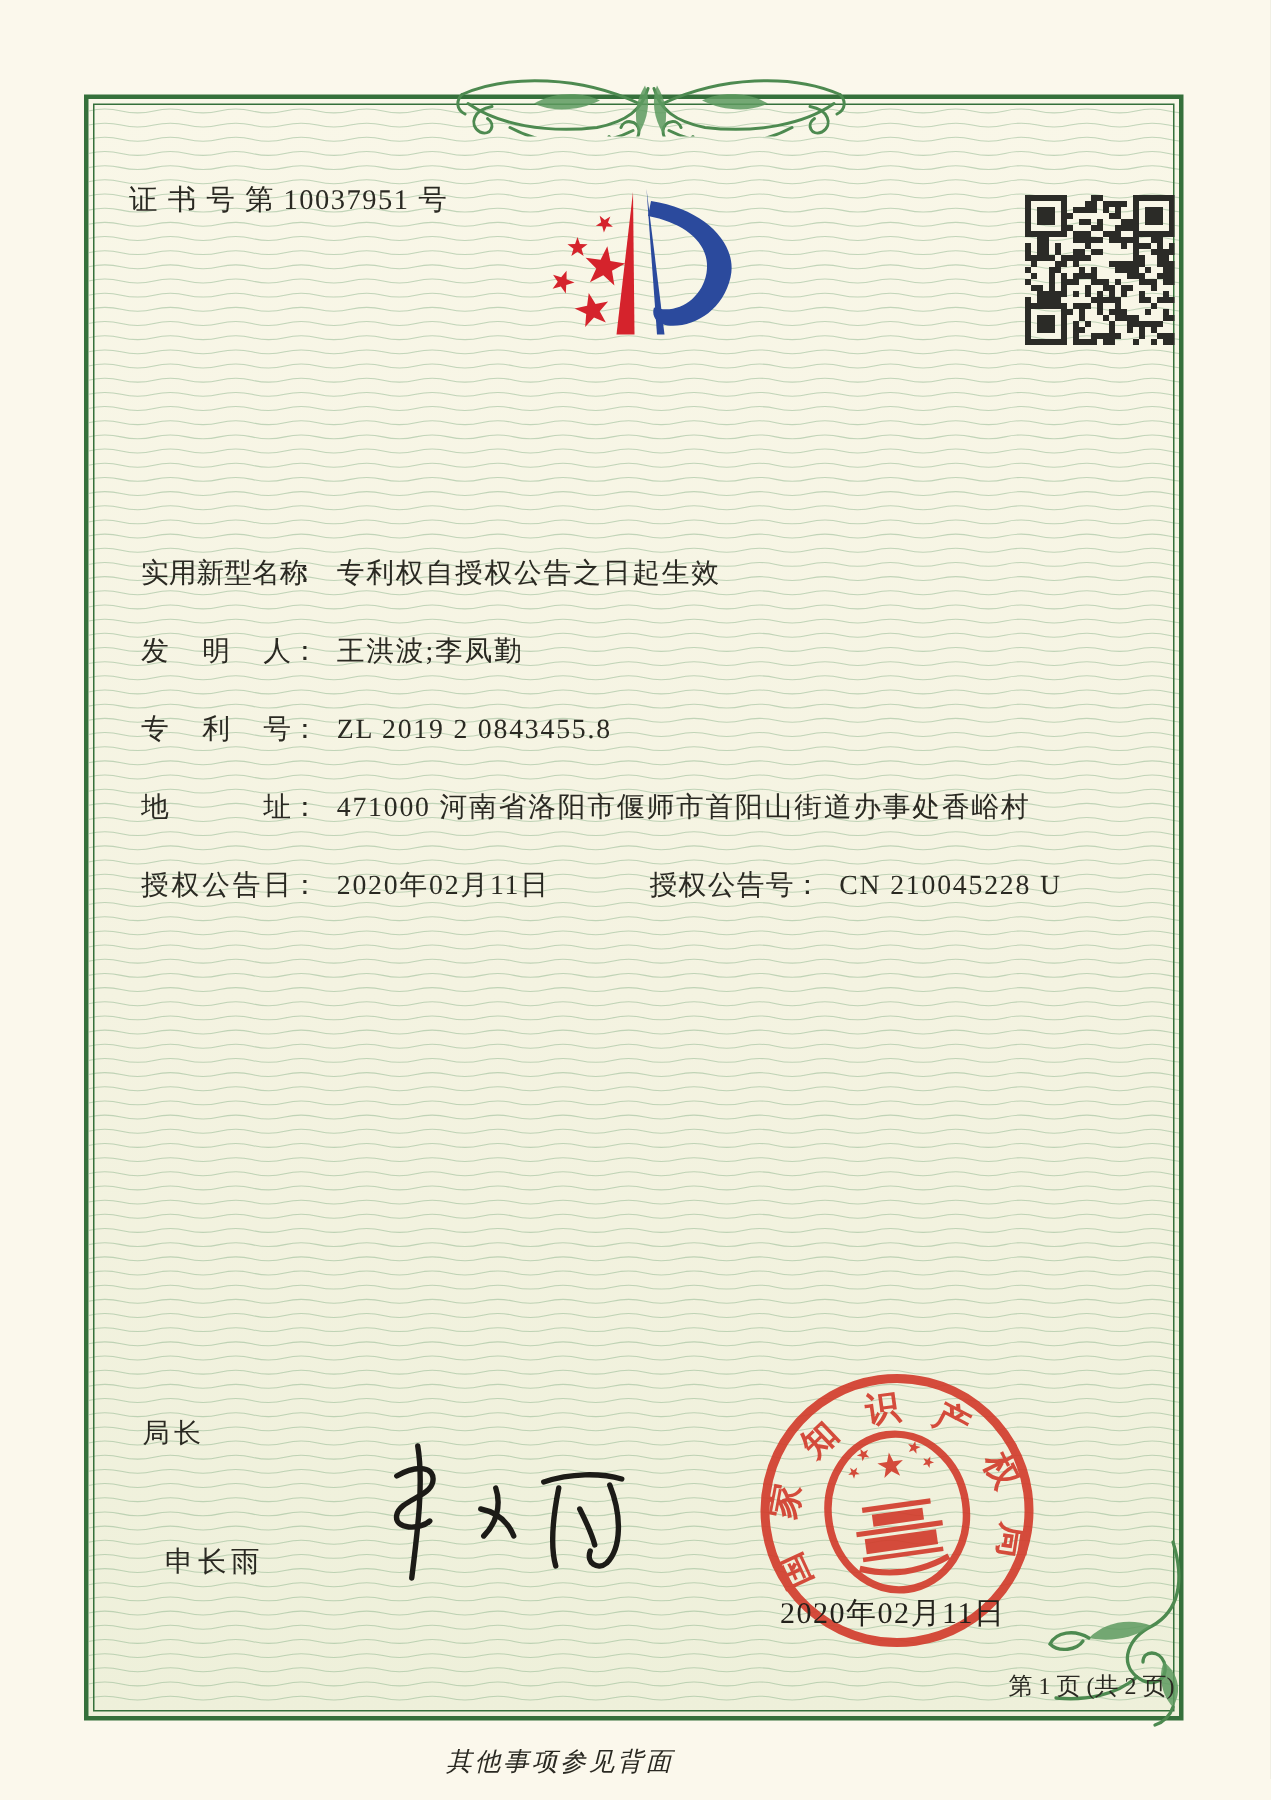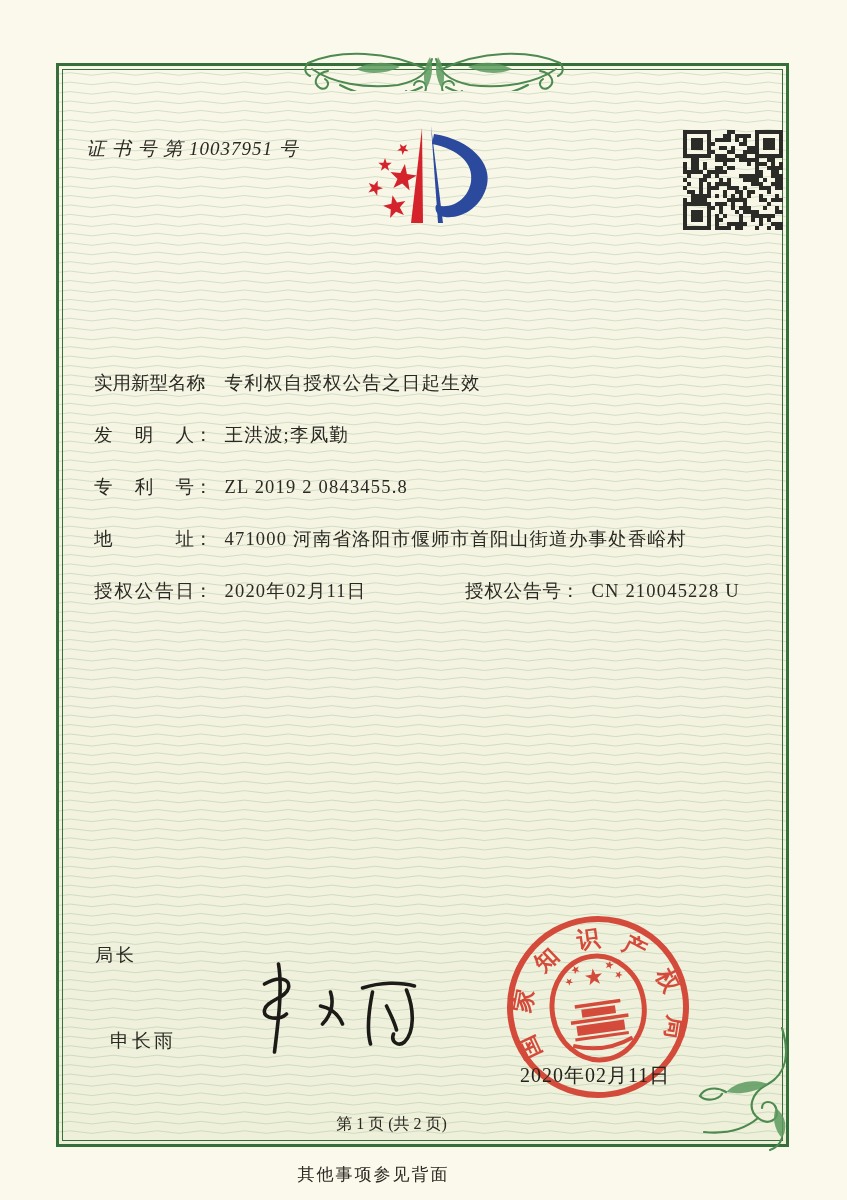--- a/index.html
+++ b/index.html
@@ -18,52 +18,52 @@
   }
   .frame{
     position:absolute;left:56px;top:63px;width:733px;height:1084px;
     border:3px solid var(--green);box-sizing:border-box;
     background:linear-gradient(180deg,#f9f7e8 0%,#f4f3e1 55%,#eef0da 100%);
   }
   .frame-inner{position:absolute;inset:3px;border:1px solid var(--green);pointer-events:none;}
   .guilloche{position:absolute;inset:0;width:100%;height:100%;}
   .guilloche path{stroke:#8cb48c;stroke-width:.7;fill:none;opacity:.5;}
 
-  .cert-no{position:absolute;left:86px;top:136px;font-size:19px;letter-spacing:1px;font-style:italic;}
+  .cert-no{position:absolute;left:86px;top:120px;font-size:19px;letter-spacing:1px;}
   .logo{position:absolute;left:358px;top:124px;width:134px;height:104px;}
   .logo-red{fill:var(--logo-red);}
   .logo-blue{fill:var(--logo-blue);}
   .qr{position:absolute;left:683px;top:130px;width:100px;height:100px;fill:#2b2b27;}
   .title{
     position:absolute;left:0;right:0;top:252px;text-align:center;
     font-size:45px;font-weight:bold;letter-spacing:9px;text-indent:9px;
   }
   .fields{position:absolute;left:94px;top:371px;width:662px;font-size:18.5px;}
   .frow{position:relative;margin-bottom:28px;line-height:24px;white-space:nowrap;}
   .flabel{display:inline-block;width:100px;text-align:justify;text-align-last:justify;-moz-text-align-last:justify;vertical-align:top;}
   .fcolon{margin-right:12px;}
   .fvalue{letter-spacing:1.2px;}
   .pair2{position:absolute;left:339px;top:0;}
-  .pair2 .flabel{width:96px;margin-left:32px;}
+  .pair2 .flabel{width:96px;}
   .paras{position:absolute;left:94px;top:711px;width:661px;}
   .paras p{margin:0 0 3px 0;text-indent:2em;font-size:18.5px;line-height:1.56;text-align:justify;letter-spacing:.5px;}
 
   .director-label{position:absolute;left:95px;top:943px;font-size:18px;letter-spacing:3px;}
   .director-name{position:absolute;left:110px;top:1028px;font-size:19px;letter-spacing:3px;}
   .signature{position:absolute;left:232px;top:958px;width:195px;height:100px;}
   .signature path{stroke:#1c1b17;stroke-width:3.6;fill:none;stroke-linecap:round;}
 
   .seal{position:absolute;left:498px;top:907px;width:200px;height:200px;opacity:.9;}
   .seal-stroke{stroke:var(--seal-red);fill:none;}
   .seal-ink{fill:var(--seal-red);}
   .seal-text text{fill:var(--seal-red);font-size:23px;font-weight:bold;text-anchor:middle;font-family:"Liberation Serif","DejaVu Serif",serif;}
   .seal-date{position:absolute;left:520px;top:1062px;font-size:20px;letter-spacing:1px;color:#23221c;}
 
-  .page-info{position:absolute;left:0;right:64px;top:1114px;text-align:center;font-size:16px;}
-  .back-note{position:absolute;left:0;right:100px;top:1163px;text-align:center;font-size:17px;letter-spacing:2px;}
+  .page-info{position:absolute;left:0;right:64px;top:1114px;text-align:right;font-size:16px;}
+  .back-note{position:absolute;left:0;right:100px;top:1163px;text-align:center;font-size:17px;letter-spacing:2px;font-style:italic;}
 
   .orn-top{position:absolute;left:304px;top:39px;width:260px;height:52px;}
   .orn-corner{position:absolute;left:696px;top:1026px;width:98px;height:126px;}
   .orn path{stroke:var(--orn);stroke-width:2;fill:none;stroke-linecap:round;}
   .orn .leaf{fill:#5d9a5f;stroke:none;opacity:.85;}
   .ornc path{stroke:var(--orn);stroke-width:2.2;fill:none;stroke-linecap:round;}
   .ornc .leaf{fill:#5d9a5f;stroke:none;opacity:.85;}
 </style>
 </head>
 <body>

